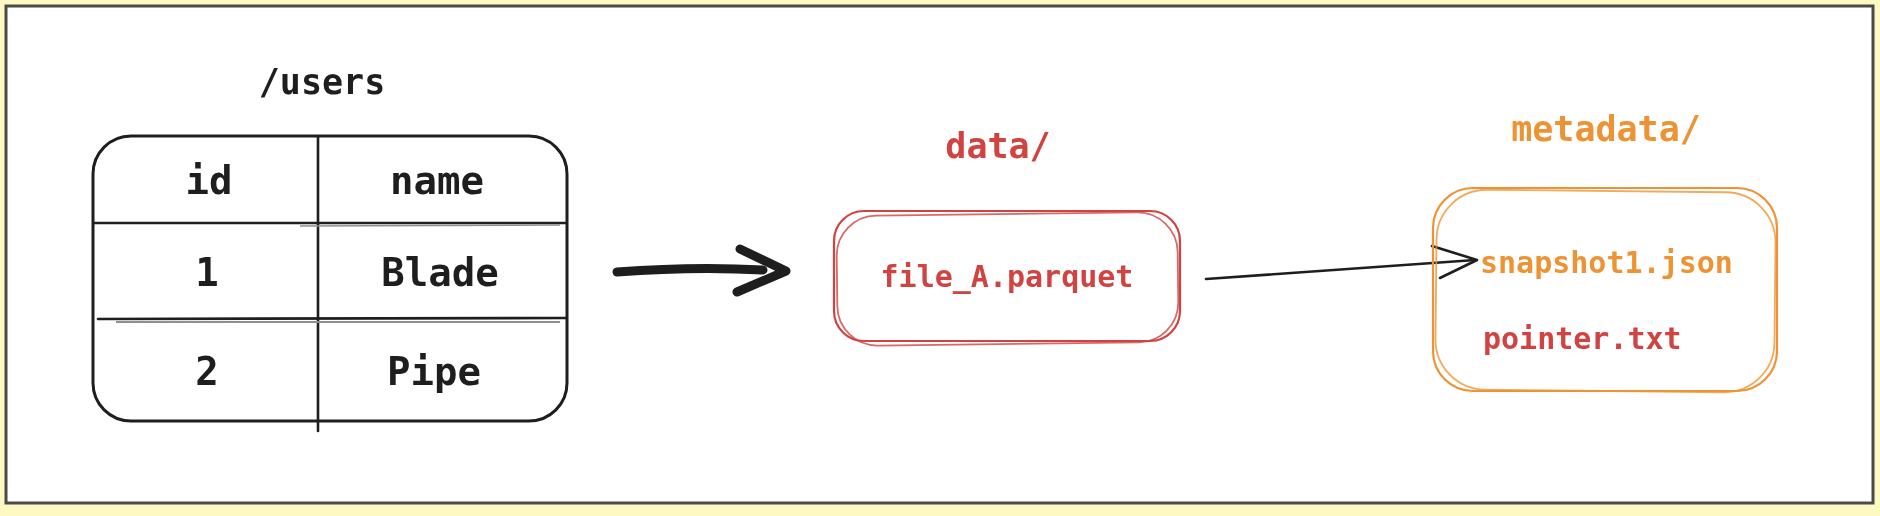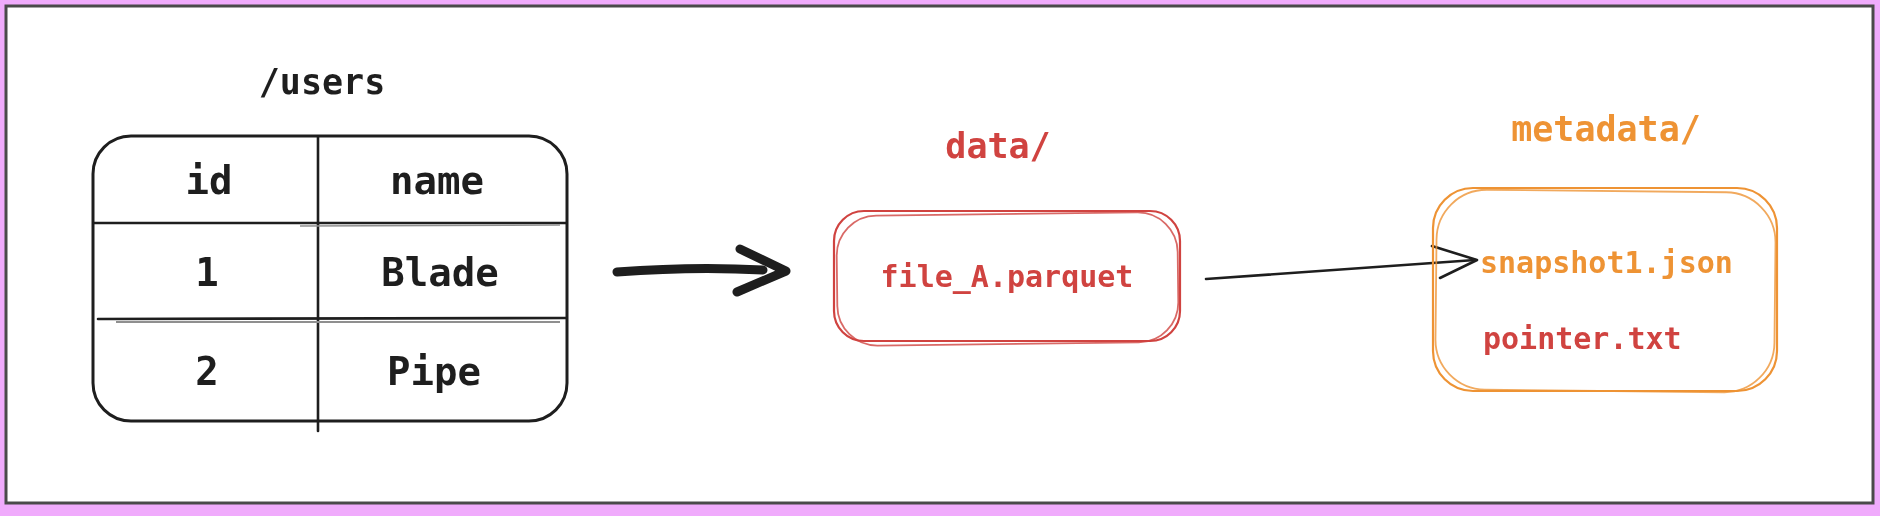--- a/index.html
+++ b/index.html
@@ -4,21 +4,21 @@
 <style>
   html, body {
     margin: 0;
     padding: 0;
     background: #ffffff;
   }
   .stage {
     position: relative;
     width: 1880px;
     height: 516px;
-    background: #f0abfc;
+    background: #fef9c3;
     overflow: hidden;
   }
   svg { display: block; }
   text {
     font-family: "DejaVu Sans Mono", "Liberation Mono", monospace;
     font-weight: 600;
     dominant-baseline: central;
   }
   .ink    { fill: #1e1e1e; }
   .red    { fill: #d04340; }

